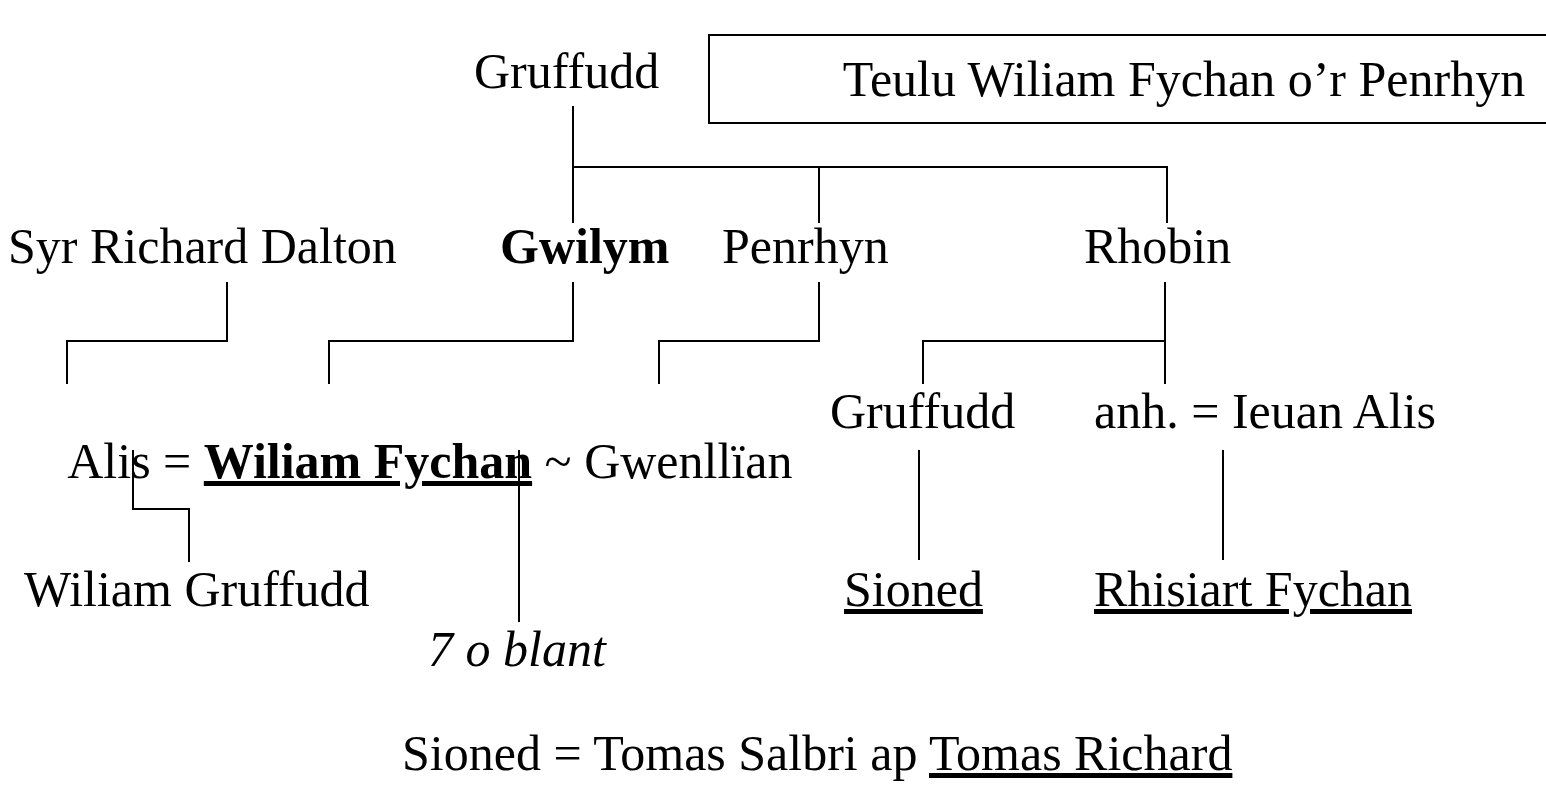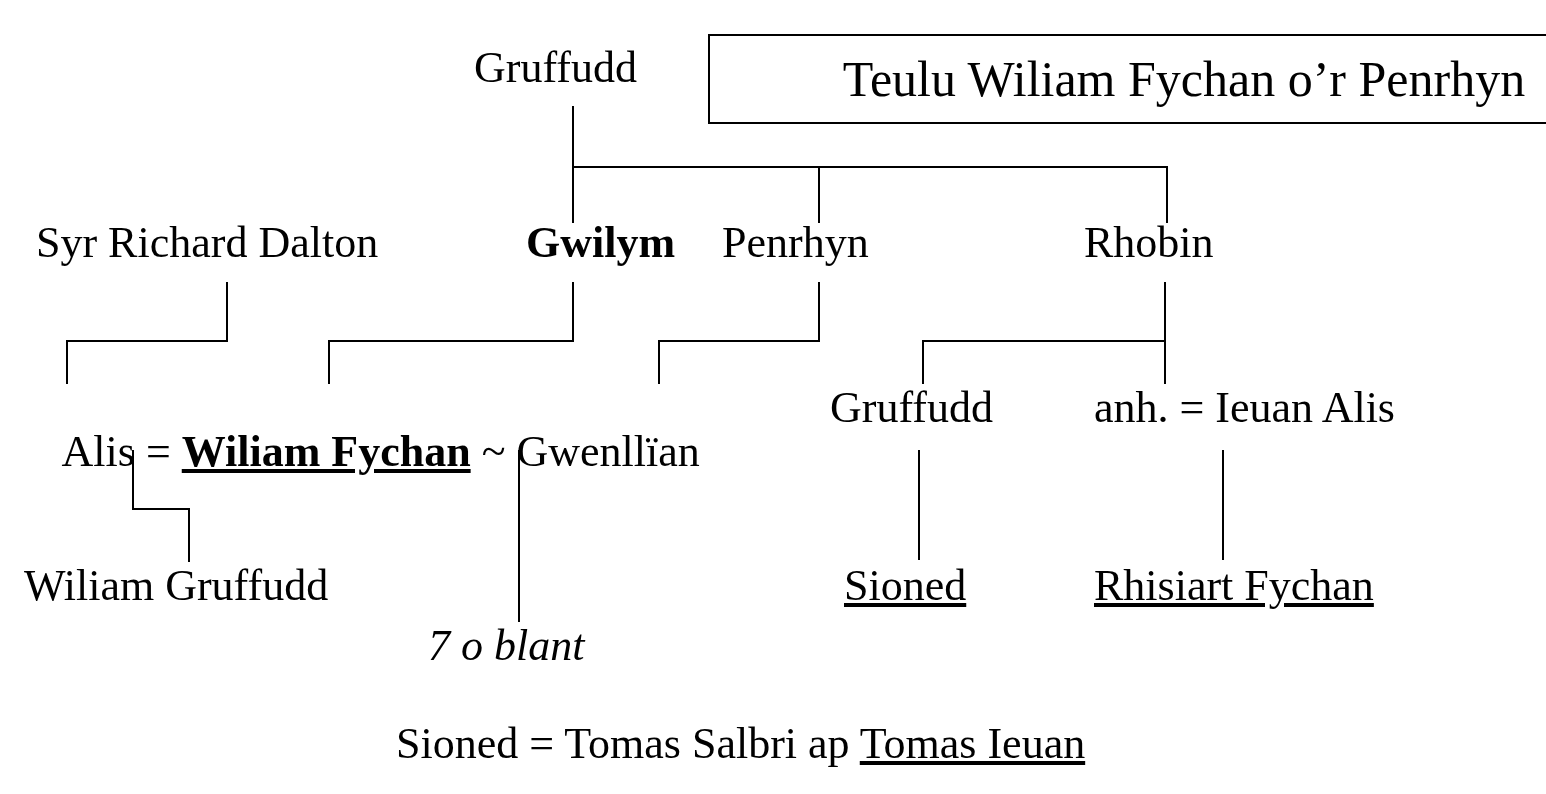--- a/index.html
+++ b/index.html
@@ -6,21 +6,21 @@
   html, body { width: 1546px; height: 794px; }
   body {
     position: relative;
     background: #ffffff;
     color: #000000;
     font-family: "Liberation Serif", "DejaVu Serif", serif;
     overflow: hidden;
   }
   .txt {
     position: absolute;
-    font-size: 44px;
+    font-size: 50px;
     line-height: 1;
     white-space: pre;
   }
   .txt span { white-space: pre; }
   .bold { font-weight: bold; }
   .und  { text-decoration: underline; }
   .ital { font-style: italic; }
   .line { position: absolute; background: #000000; }
   .h { height: 2px; }
   .v { width: 2px; }
@@ -44,22 +44,22 @@
   </div>
 
   <div class="txt" style="left:474px; top:46px;">Gruffudd</div>
 
   <div class="line v" style="left:572px; top:106px; height:60px;"></div>
   <div class="line h" style="left:572px; top:166px; width:596px;"></div>
   <div class="line v" style="left:572px; top:166px; height:57px;"></div>
   <div class="line v" style="left:818px; top:166px; height:57px;"></div>
   <div class="line v" style="left:1166px; top:166px; height:57px;"></div>
 
-  <div class="txt" style="left:36px; top:221px;text-align:right;">Syr Richard Dalton</div>
-  <div class="txt bold" style="left:500px; top:221px;margin-left:26px;">Gwilym</div>
+  <div class="txt" style="left:8px; top:221px;text-align:right;">Syr Richard Dalton</div>
+  <div class="txt bold" style="left:500px; top:221px;">Gwilym</div>
   <div class="txt" style="left:722px; top:221px;">Penrhyn</div>
   <div class="txt" style="left:1084px; top:221px;">Rhobin</div>
 
   <div class="line v" style="left:226px; top:282px; height:60px;"></div>
   <div class="line h" style="left:66px; top:340px; width:162px;"></div>
   <div class="line v" style="left:66px; top:340px; height:44px;"></div>
 
   <div class="line v" style="left:572px; top:282px; height:60px;"></div>
   <div class="line h" style="left:328px; top:340px; width:246px;"></div>
   <div class="line v" style="left:328px; top:340px; height:44px;"></div>
@@ -85,16 +85,16 @@
   <div class="line v" style="left:518px; top:450px; height:172px;"></div>
   <div class="line v" style="left:918px; top:450px; height:110px;"></div>
   <div class="line v" style="left:1222px; top:450px; height:110px;"></div>
 
   <div class="txt" style="left:24px; top:564px;">Wiliam Gruffudd</div>
   <div class="txt und" style="left:844px; top:564px;">Sioned</div>
   <div class="txt und" style="left:1094px; top:564px;">Rhisiart Fychan</div>
 
   <div class="txt ital" style="left:428px; top:624px;">7 o blant</div>
   <div class="txt" style="left:352px; top:678px;">
-    <span>Sioned = Tomas Salbri ap </span><span class="und">Tomas Ieuan</span>
+    <span>Sioned = Tomas Salbri ap </span><span class="und">Tomas Richard</span>
   </div>
 
 </div>
 
 </body></html>

